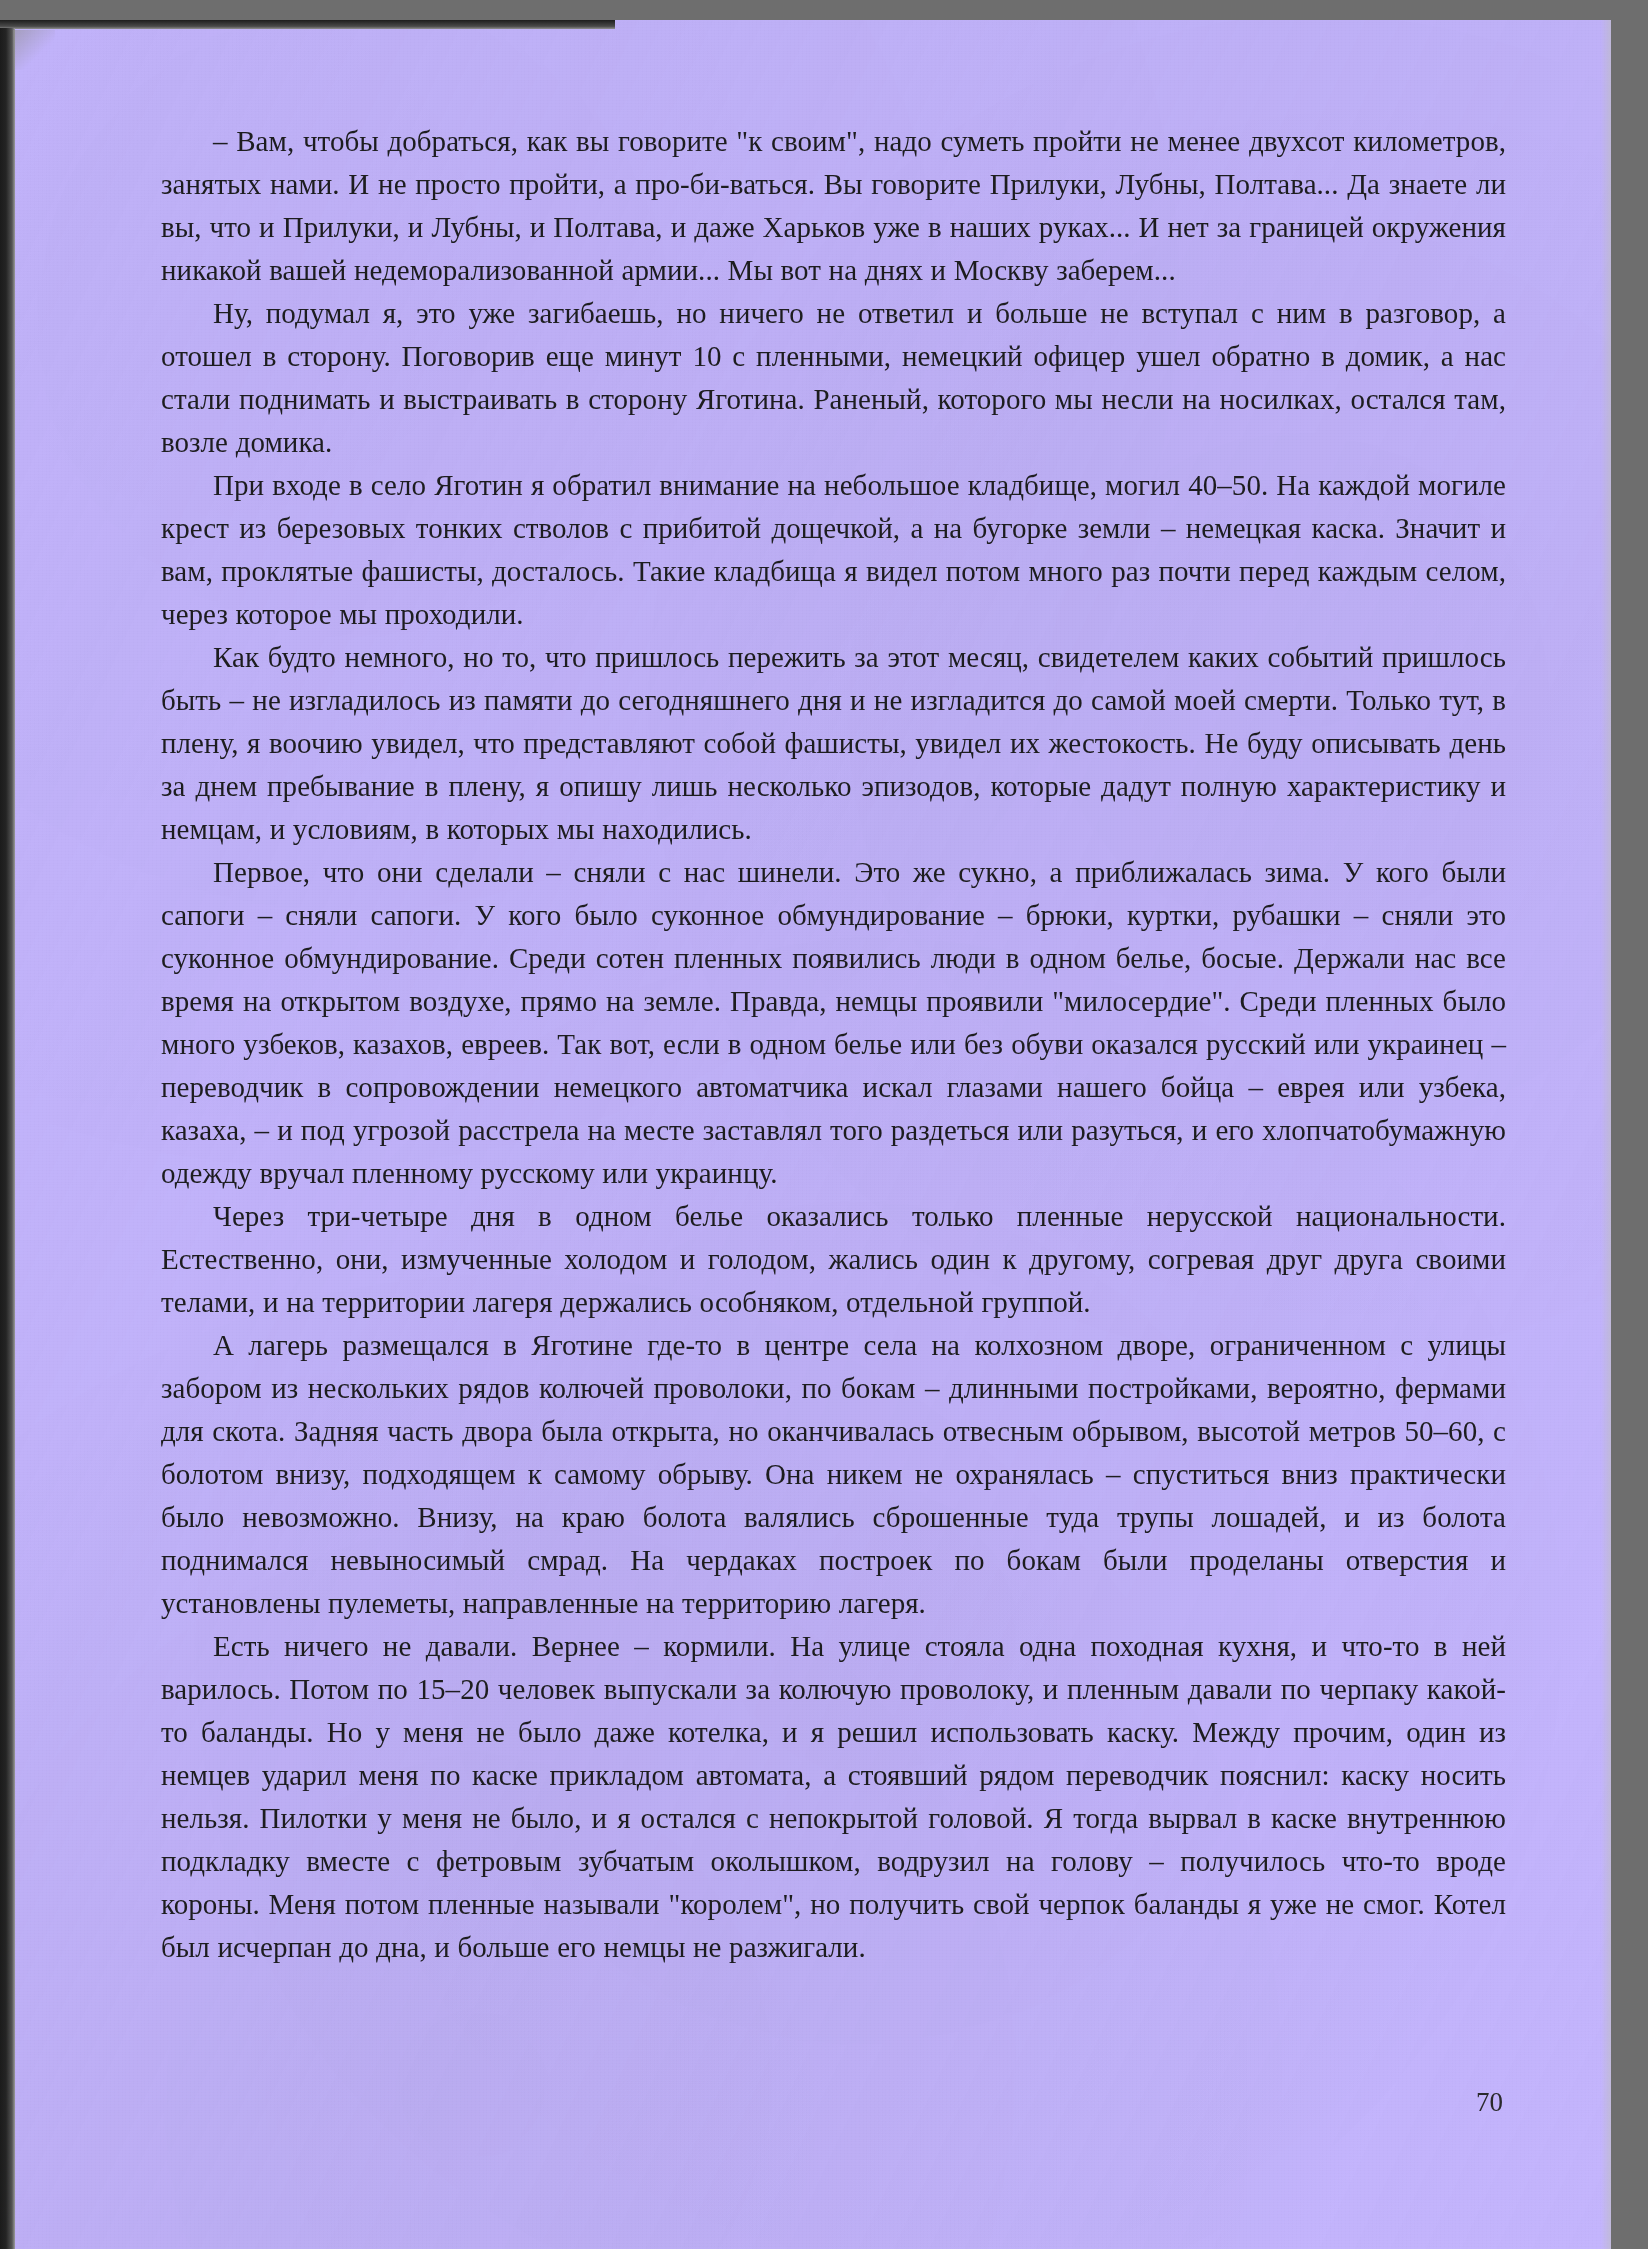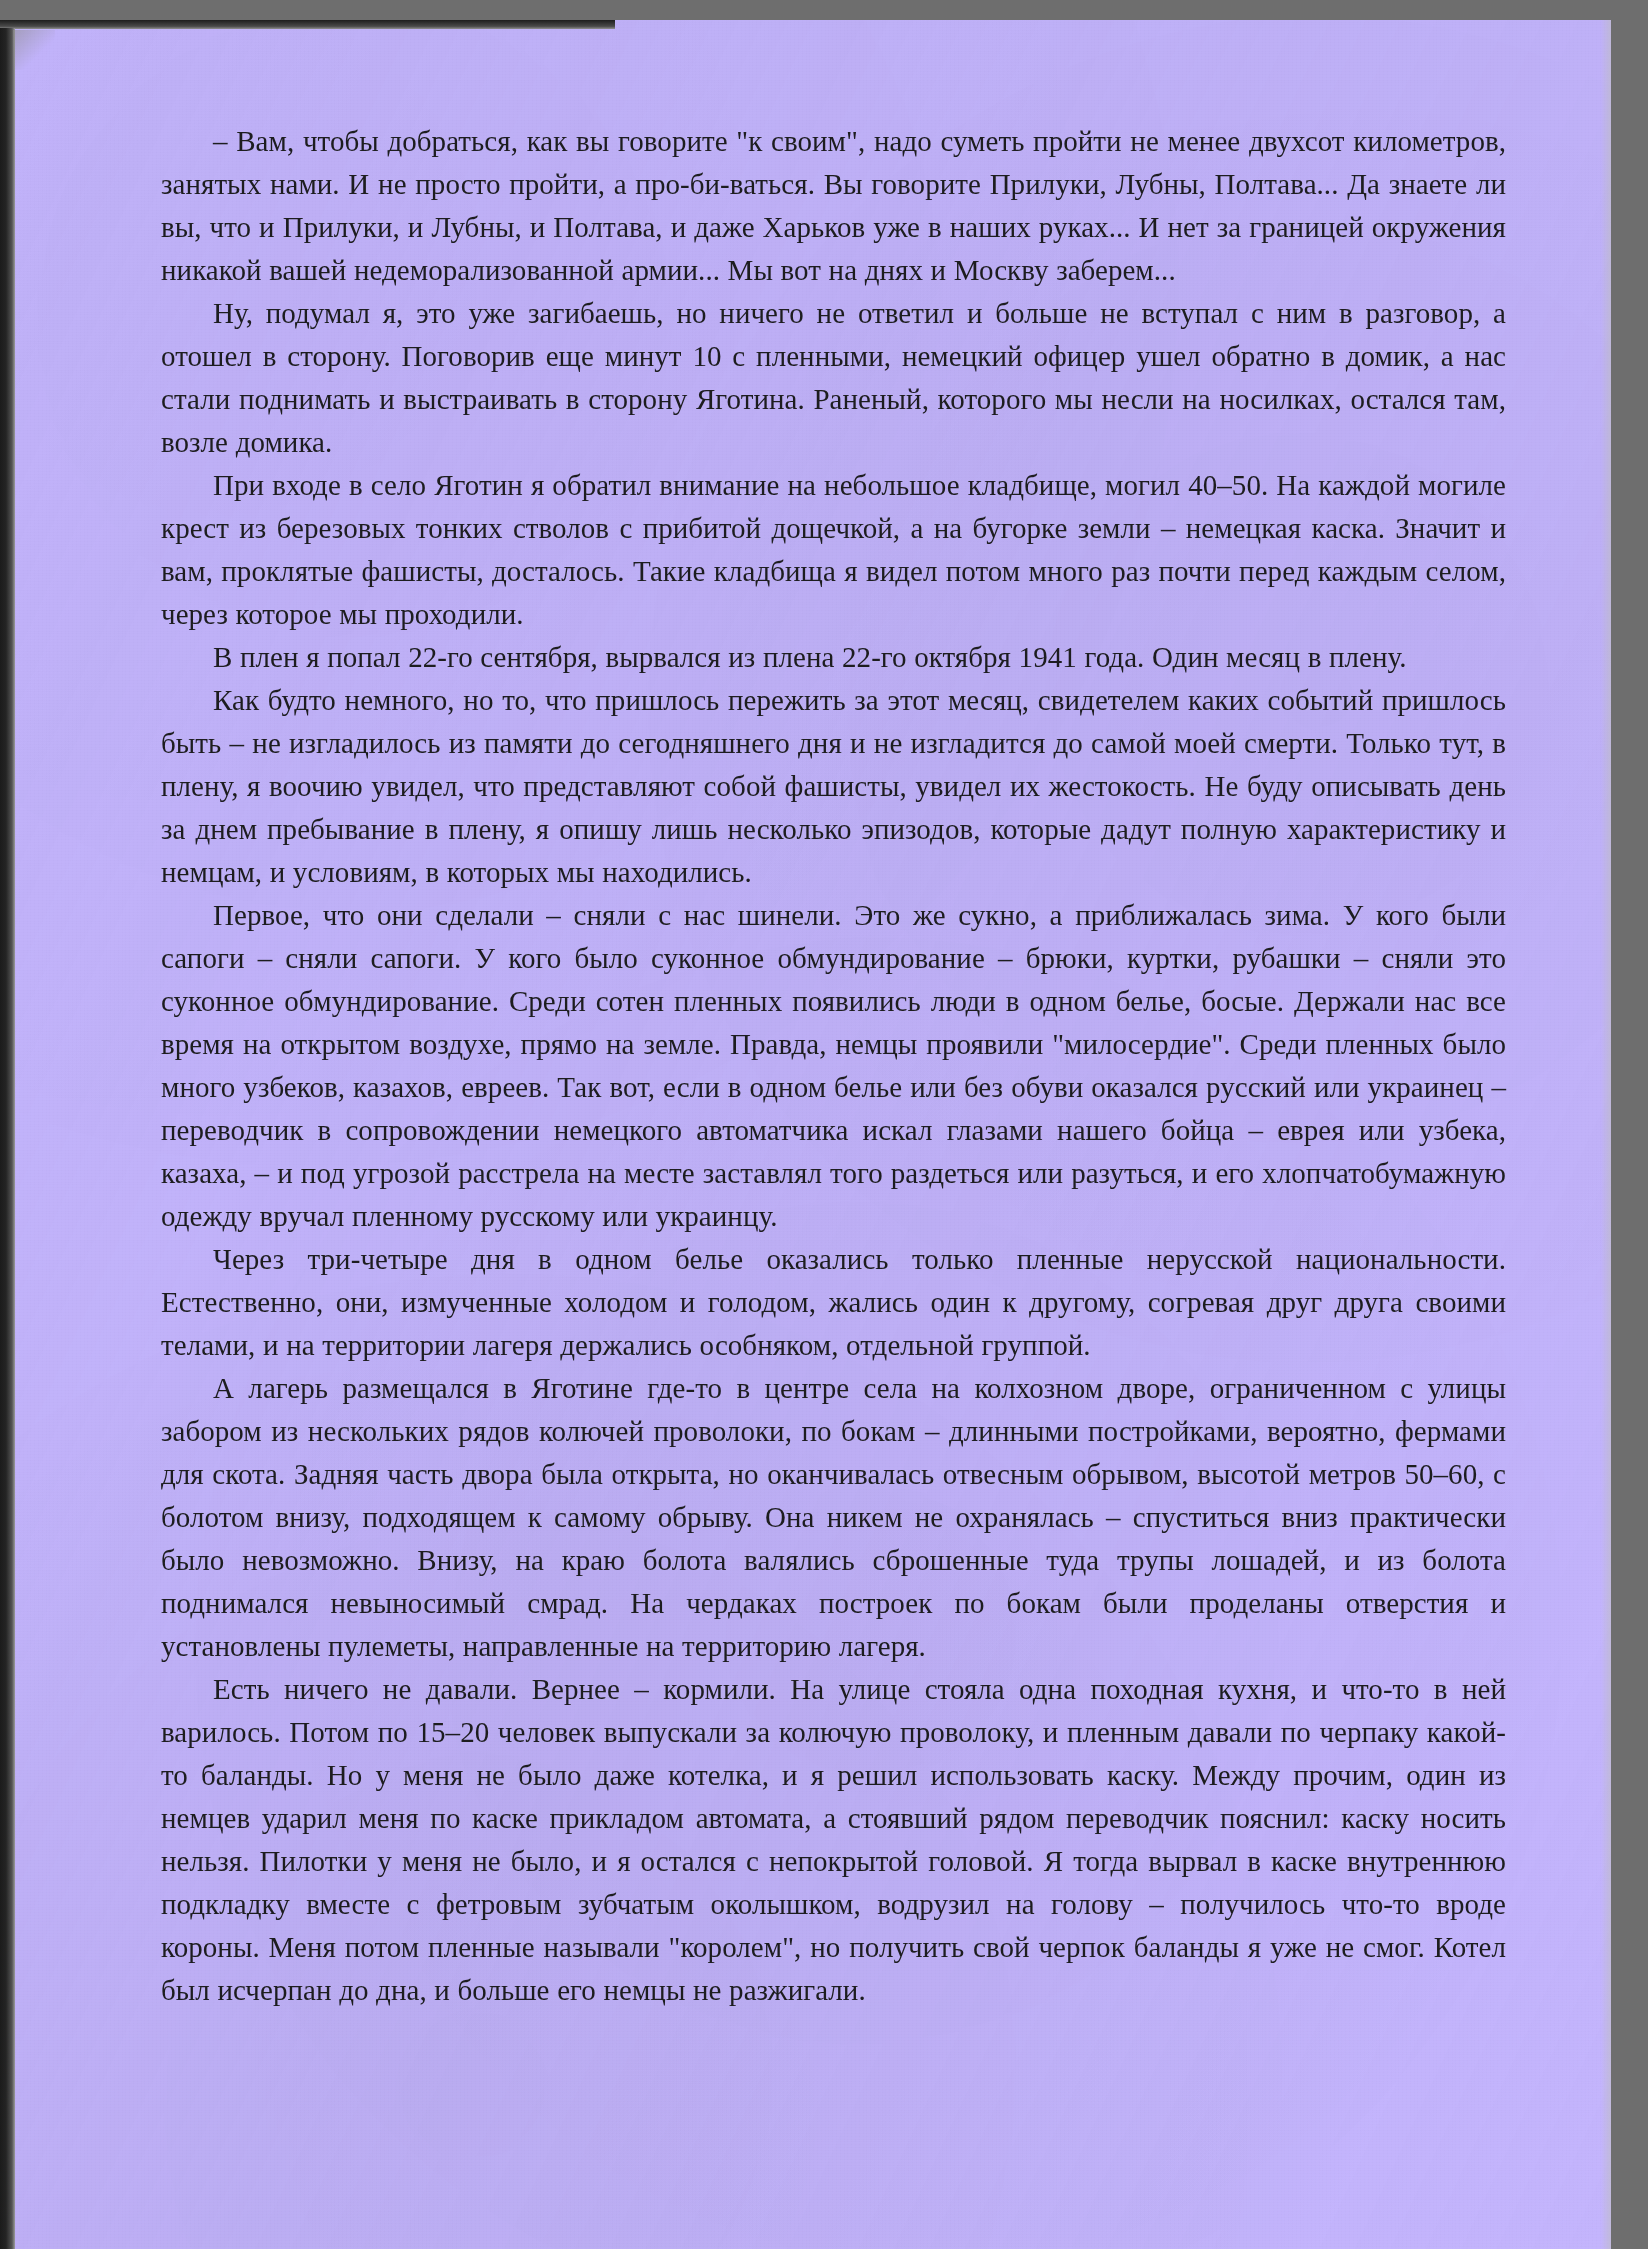--- a/index.html
+++ b/index.html
@@ -130,23 +130,23 @@
   <div class="scan-gutter-top"></div>
   <div class="scan-gutter-left"></div>
   <div class="scan-corner-curl"></div>
   <div class="scan-edge-right"></div>
   <div class="scan-edge-bottom"></div>
 
   <div class="text-column">
     <p class="body-par">– Вам, чтобы добраться, как вы говорите "к своим", надо суметь пройти не менее двухсот километров, занятых нами. И не просто пройти, а про-би-ваться. Вы говорите Прилуки, Лубны, Полтава... Да знаете ли вы, что и Прилуки, и Лубны, и Полтава, и даже Харьков уже в наших руках... И нет за границей окружения никакой вашей недеморализованной армии... Мы вот на днях и Москву заберем...</p>
     <p class="body-par">Ну, подумал я, это уже загибаешь, но ничего не ответил и больше не вступал с ним в разговор, а отошел в сторону. Поговорив еще минут 10 с пленными, немецкий офицер ушел обратно в домик, а нас стали поднимать и выстраивать в сторону Яготина. Раненый, которого мы несли на носилках, остался там, возле домика.</p>
     <p class="body-par">При входе в село Яготин я обратил внимание на небольшое кладбище, могил 40–50. На каждой могиле крест из березовых тонких стволов с прибитой дощечкой, а на бугорке земли – немецкая каска. Значит и вам, проклятые фашисты, досталось. Такие кладбища я видел потом много раз почти перед каждым селом, через которое мы проходили.</p>
-    <p class="body-par gap-before">В плен я попал 22-го сентября, вырвался из плена 22-го октября 1941 года. Один месяц в плену.</p>
     <p class="body-par">Как будто немного, но то, что пришлось пережить за этот месяц, свидетелем каких событий пришлось быть – не изгладилось из памяти до сегодняшнего дня и не изгладится до самой моей смерти. Только тут, в плену, я воочию увидел, что представляют собой фашисты, увидел их жестокость. Не буду описывать день за днем пребывание в плену, я опишу лишь несколько эпизодов, которые дадут полную характеристику и немцам, и условиям, в которых мы находились.</p>
     <p class="body-par">Первое, что они сделали – сняли с нас шинели. Это же сукно, а приближалась зима. У кого были сапоги – сняли сапоги. У кого было суконное обмундирование – брюки, куртки, рубашки – сняли это суконное обмундирование. Среди сотен пленных появились люди в одном белье, босые. Держали нас все время на открытом воздухе, прямо на земле. Правда, немцы проявили "милосердие". Среди пленных было много узбеков, казахов, евреев. Так вот, если в одном белье или без обуви оказался русский или украинец – переводчик в сопровождении немецкого автоматчика искал глазами нашего бойца – еврея или узбека, казаха, – и под угрозой расстрела на месте заставлял того раздеться или разуться, и его хлопчатобумажную одежду вручал пленному русскому или украинцу.</p>
     <p class="body-par">Через три-четыре дня в одном белье оказались только пленные нерусской национальности. Естественно, они, измученные холодом и голодом, жались один к другому, согревая друг друга своими телами, и на территории лагеря держались особняком, отдельной группой.</p>
     <p class="body-par">А лагерь размещался в Яготине где-то в центре села на колхозном дворе, ограниченном с улицы забором из нескольких рядов колючей проволоки, по бокам – длинными постройками, вероятно, фермами для скота. Задняя часть двора была открыта, но оканчивалась отвесным обрывом, высотой метров 50–60, с болотом внизу, подходящем к самому обрыву. Она никем не охранялась – спуститься вниз практически было невозможно. Внизу, на краю болота валялись сброшенные туда трупы лошадей, и из болота поднимался невыносимый смрад. На чердаках построек по бокам были проделаны отверстия и установлены пулеметы, направленные на территорию лагеря.</p>
     <p class="body-par">Есть ничего не давали. Вернее – кормили. На улице стояла одна походная кухня, и что-то в ней варилось. Потом по 15–20 человек выпускали за колючую проволоку, и пленным давали по черпаку какой-то баланды. Но у меня не было даже котелка, и я решил использовать каску. Между прочим, один из немцев ударил меня по каске прикладом автомата, а стоявший рядом переводчик пояснил: каску носить нельзя. Пилотки у меня не было, и я остался с непокрытой головой. Я тогда вырвал в каске внутреннюю подкладку вместе с фетровым зубчатым околышком, водрузил на голову – получилось что-то вроде короны. Меня потом пленные называли "королем", но получить свой черпок баланды я уже не смог. Котел был исчерпан до дна, и больше его немцы не разжигали.</p>
   </div>
 
+  <div class="page-number">70</div>
 
 </div>
 
 
 </body></html>

